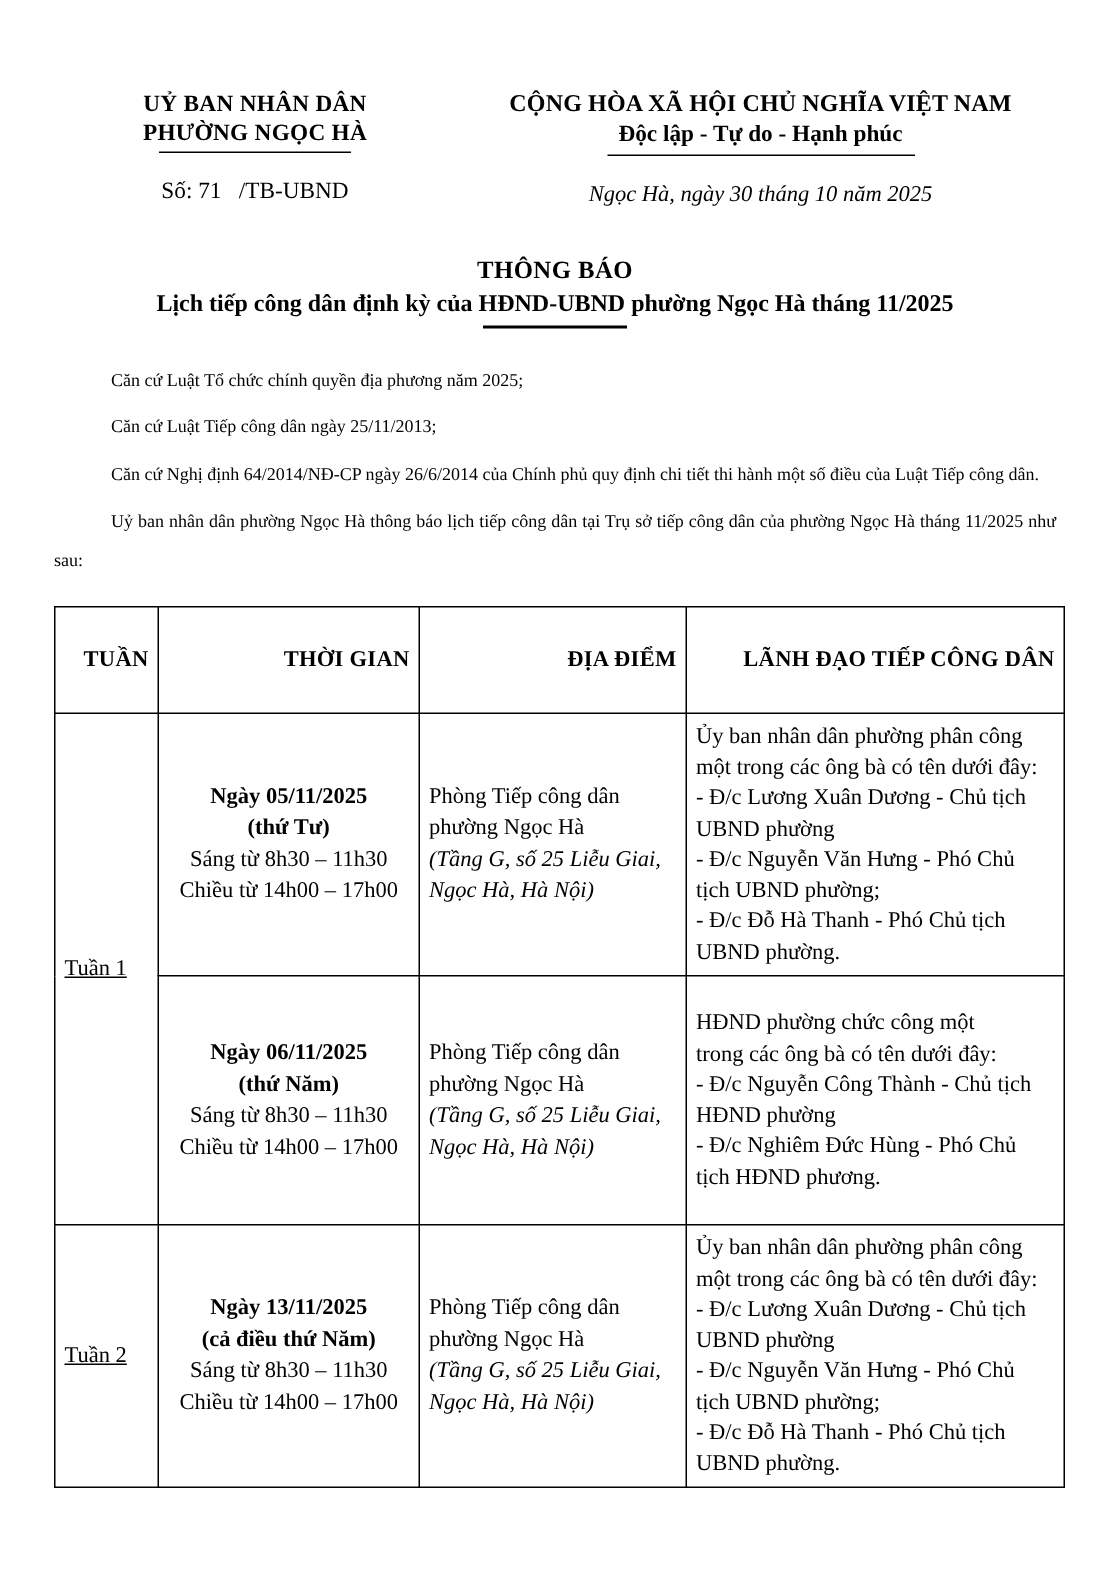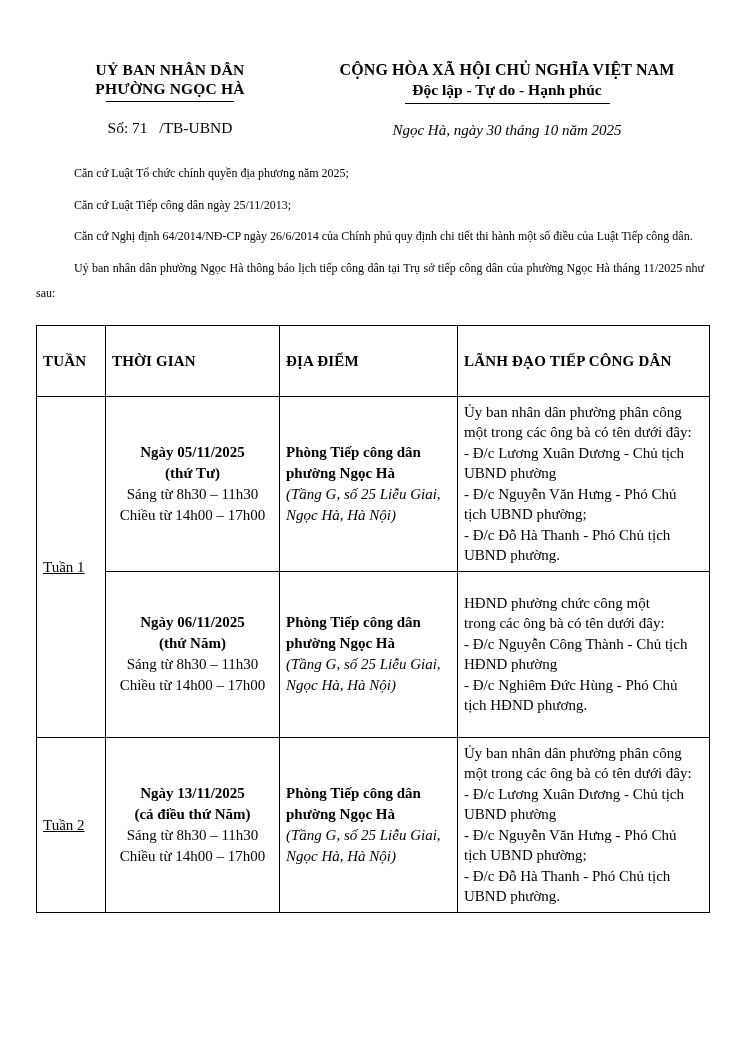--- a/index.html
+++ b/index.html
@@ -128,21 +128,21 @@
   .sched-table td, .sched-table th {
     border: 1px solid #000;
     vertical-align: middle;
     padding: 5px 6px;
     font-size: 15px;
     line-height: 20.5px;
   }
   .sched-table th {
     font-weight: bold;
     font-size: 15px;
-    text-align: left;
+    text-align: right;
     height: 60px;
     letter-spacing: 0.2px;
   }
   .col-week  { width: 69px; }
   .col-time  { width: 174px; }
   .col-place { width: 178px; }
   .col-lead  { width: 252px; }
 
   .cell-week {
     font-size: 15.5px;
@@ -167,21 +167,20 @@
     line-height: 21px;
   }
   .cell-place {
     text-align: left;
     vertical-align: middle;
     padding-left: 8px;
   }
   .cell-place .pl-line {
     font-size: 15px;
     line-height: 21px;
-    font-weight: bold;
   }
   .cell-place .pl-addr {
     font-style: italic;
     font-size: 15px;
     line-height: 21px;
   }
   .cell-lead {
     text-align: left;
     vertical-align: top;
     padding: 6px 6px 6px 7px;
@@ -210,20 +209,25 @@
 
     <div class="hdr-right">
       <div class="nation-line">CỘNG HÒA XÃ HỘI CHỦ NGHĨA VIỆT NAM</div>
       <div class="motto-line">Độc lập - Tự do - Hạnh phúc</div>
       <div class="rule rule-right"></div>
       <div class="datepl">Ngọc Hà, ngày 30 tháng 10 năm 2025</div>
     </div>
 
   </div>
 
+  <div class="title-block">
+    <div class="title-main">THÔNG BÁO</div>
+    <div class="title-sub">Lịch tiếp công dân định kỳ của HĐND-UBND phường Ngọc Hà tháng 11/2025</div>
+    <div class="rule-title"></div>
+  </div>
 
   <div class="body-block">
     <p class="para tight">Căn cứ Luật Tổ chức chính quyền địa phương năm 2025;</p>
     <p class="para tight">Căn cứ Luật Tiếp công dân ngày 25/11/2013;</p>
     <p class="para tight">Căn cứ Nghị định 64/2014/NĐ-CP ngày 26/6/2014 của Chính phủ quy định chi tiết thi hành một số điều của Luật Tiếp công dân.</p>
     <p class="para last">Uỷ ban nhân dân phường Ngọc Hà thông báo lịch tiếp công dân tại Trụ sở tiếp công dân của phường Ngọc Hà tháng 11/2025 như sau:</p>
   </div>
 
   <table class="sched-table">
     <colgroup>

